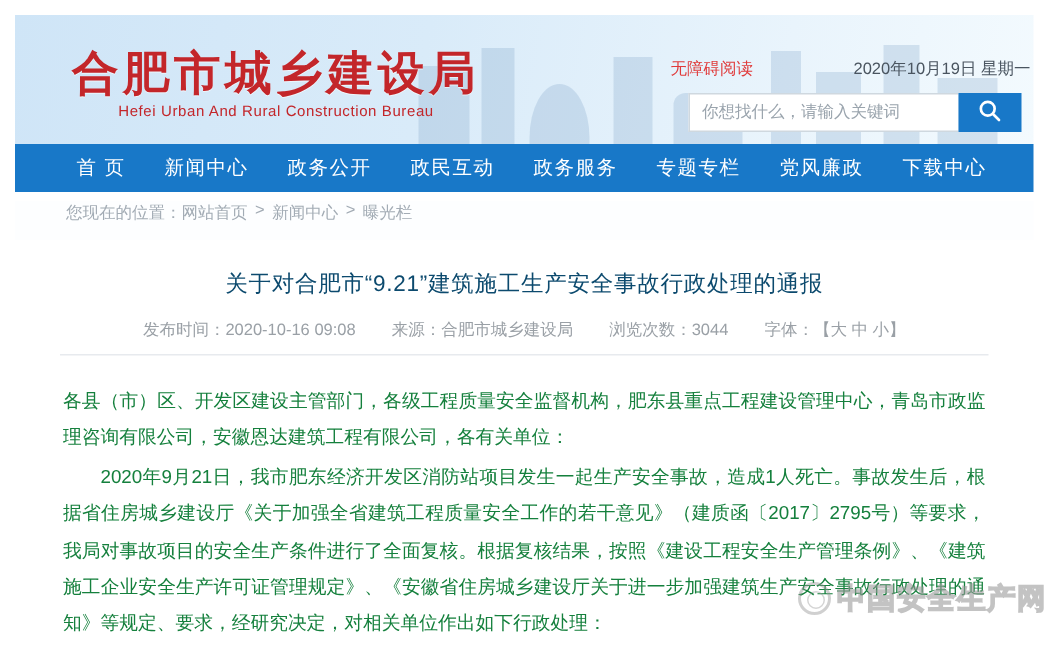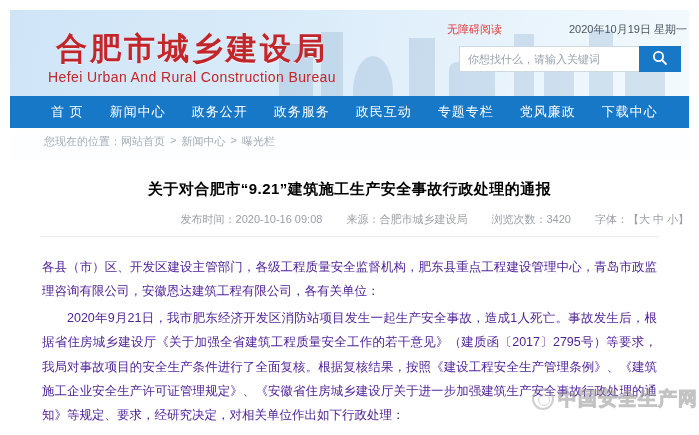--- a/index.html
+++ b/index.html
@@ -20,22 +20,22 @@
   .b3 { left:84px;  width:40px; height:40px; border-radius:50% 50% 0 0/90% 90% 0 0; }
   .b4 { left:140px; width:26px; height:58px; }
   .b5 { left:180px; width:46px; height:34px; border-radius:8px 8px 0 0; }
   .b6 { left:245px; width:20px; height:62px; }
   .b7 { left:275px; width:30px; height:48px; }
   .b8 { left:320px; width:24px; height:66px; }
   .b9 { left:356px; width:40px; height:44px; }
   .brand { position:absolute; left:38px; top:20px; text-align:center; }
   .brand-cn { color:#c3262a; font-size:31px; font-weight:bold; letter-spacing:3px; line-height:1.2;
               text-shadow:0 1px 0 rgba(255,255,255,.6); }
-  .brand-en { color:#c3262a; font-size:14px; margin-top:2px; letter-spacing:.4px; }
-  .hdr-utils { position:absolute; right:2px; top:12px; width:228px; }
+  .brand-en { color:#c3262a; font-size:10px; margin-top:2px; letter-spacing:.4px; }
+  .hdr-utils { position:absolute; right:2px; top:28px; width:228px; }
   .utils-row { display:flex; justify-content:space-between; align-items:center; }
   .accessibility { color:#e03a3a; font-size:11px; cursor:pointer; white-space:nowrap; margin-left:-12px;}
   .hdr-date { color:#4a5560; font-size:11px; white-space:nowrap; }
   .search-row { margin-top:9px; display:flex; height:26px; width:222px; }
   .search-input { flex:1; border:1px solid #cfd8df; border-right:none; background:#fff;
                   font-size:11px; color:#333; padding:0 8px; outline:none; }
   .search-input::placeholder { color:#9aa4ad; }
   .search-btn { width:42px; background:#1878c8; border:none; display:flex; align-items:center;
                 justify-content:center; cursor:pointer; }
 
@@ -47,27 +47,27 @@
   .nav-item.active { background:#0d5ba5; }
 
   
   .breadcrumb { margin-top:6px; height:26px; display:flex; align-items:flex-start; padding-left:34px;
                 font-size:11px; color:#a3acb5; background:#fdfeff; }
   .breadcrumb a { color:#a3acb5; text-decoration:none; cursor:pointer; }
   .breadcrumb .sep { margin:0 5px; }
 
   
   .article { position:relative; padding-top:20px; }
-  .article-title { text-align:center; font-size:15px; font-weight:bold; color:#000000;
+  .article-title { text-align:center; font-size:15px; font-weight:normal; color:#0c4a6e;
                    letter-spacing:.5px; }
-  .article-meta { margin-top:13px; display:flex; justify-content:flex-end; gap:24px;
+  .article-meta { margin-top:13px; display:flex; justify-content:center; gap:24px;
                   font-size:11px; color:#9aa0a6; }
   .article-meta .font-switch { cursor:pointer; }
   .divider { margin:9px 30px 0 30px; border-top:1px solid #e7eaee; }
-  .article-body { padding:18px 32px 0 32px; font-size:12.5px; line-height:1.95; color:#4c1d95;
+  .article-body { padding:18px 32px 0 32px; font-size:12.5px; line-height:1.95; color:#15803d;
                   text-align:justify; }
   .article-body p.indent { text-indent:2em; margin-top:2px; }
 
   
   .watermark { position:absolute; left:532px; top:386px; display:flex; align-items:center;
                gap:4px; pointer-events:none; }
   .wm-circle { width:22px; height:22px; border:2px solid rgba(150,150,150,.45); border-radius:50%;
                position:relative; flex:0 0 auto; }
   .wm-circle:after { content:""; position:absolute; left:4px; top:4px; width:10px; height:10px;
                      border:1.5px solid rgba(150,150,150,.4); border-radius:50%; }
@@ -112,42 +112,42 @@
             </span>
           </button>
         </div>
       </div>
     </div>
 
     <div class="nav">
       <div class="nav-item">首 页</div>
       <div class="nav-item active">新闻中心</div>
       <div class="nav-item">政务公开</div>
+      <div class="nav-item">政民互动</div>
       <div class="nav-item">政务服务</div>
-      <div class="nav-item">政民互动</div>
       <div class="nav-item">专题专栏</div>
       <div class="nav-item">党风廉政</div>
       <div class="nav-item">下载中心</div>
     </div>
 
     <div class="breadcrumb">
       <span>您现在的位置：</span>
       <a>网站首页</a>
       <span class="sep">&gt;</span>
       <a>新闻中心</a>
       <span class="sep">&gt;</span>
       <a>曝光栏</a>
     </div>
 
     <div class="article">
       <div class="article-title">关于对合肥市“9.21”建筑施工生产安全事故行政处理的通报</div>
       <div class="article-meta">
         <span>发布时间：2020-10-16 09:08</span>
         <span>来源：合肥市城乡建设局</span>
-        <span>浏览次数：3420</span>
+        <span>浏览次数：3044</span>
         <span class="font-switch">字体：【大 中 小】</span>
       </div>
       <div class="divider"></div>
       <div class="article-body">
         <p>各县（市）区、开发区建设主管部门，各级工程质量安全监督机构，肥东县重点工程建设管理中心，青岛市政监理咨询有限公司，安徽恩达建筑工程有限公司，各有关单位：</p>
         <p class="indent">2020年9月21日，我市肥东经济开发区消防站项目发生一起生产安全事故，造成1人死亡。事故发生后，根据省住房城乡建设厅《关于加强全省建筑工程质量安全工作的若干意见》（建质函〔2017〕2795号）等要求，我局对事故项目的安全生产条件进行了全面复核。根据复核结果，按照《建设工程安全生产管理条例》、《建筑施工企业安全生产许可证管理规定》、《安徽省住房城乡建设厅关于进一步加强建筑生产安全事故行政处理的通知》等规定、要求，经研究决定，对相关单位作出如下行政处理：</p>
       </div>
     </div>
   </div>
 

